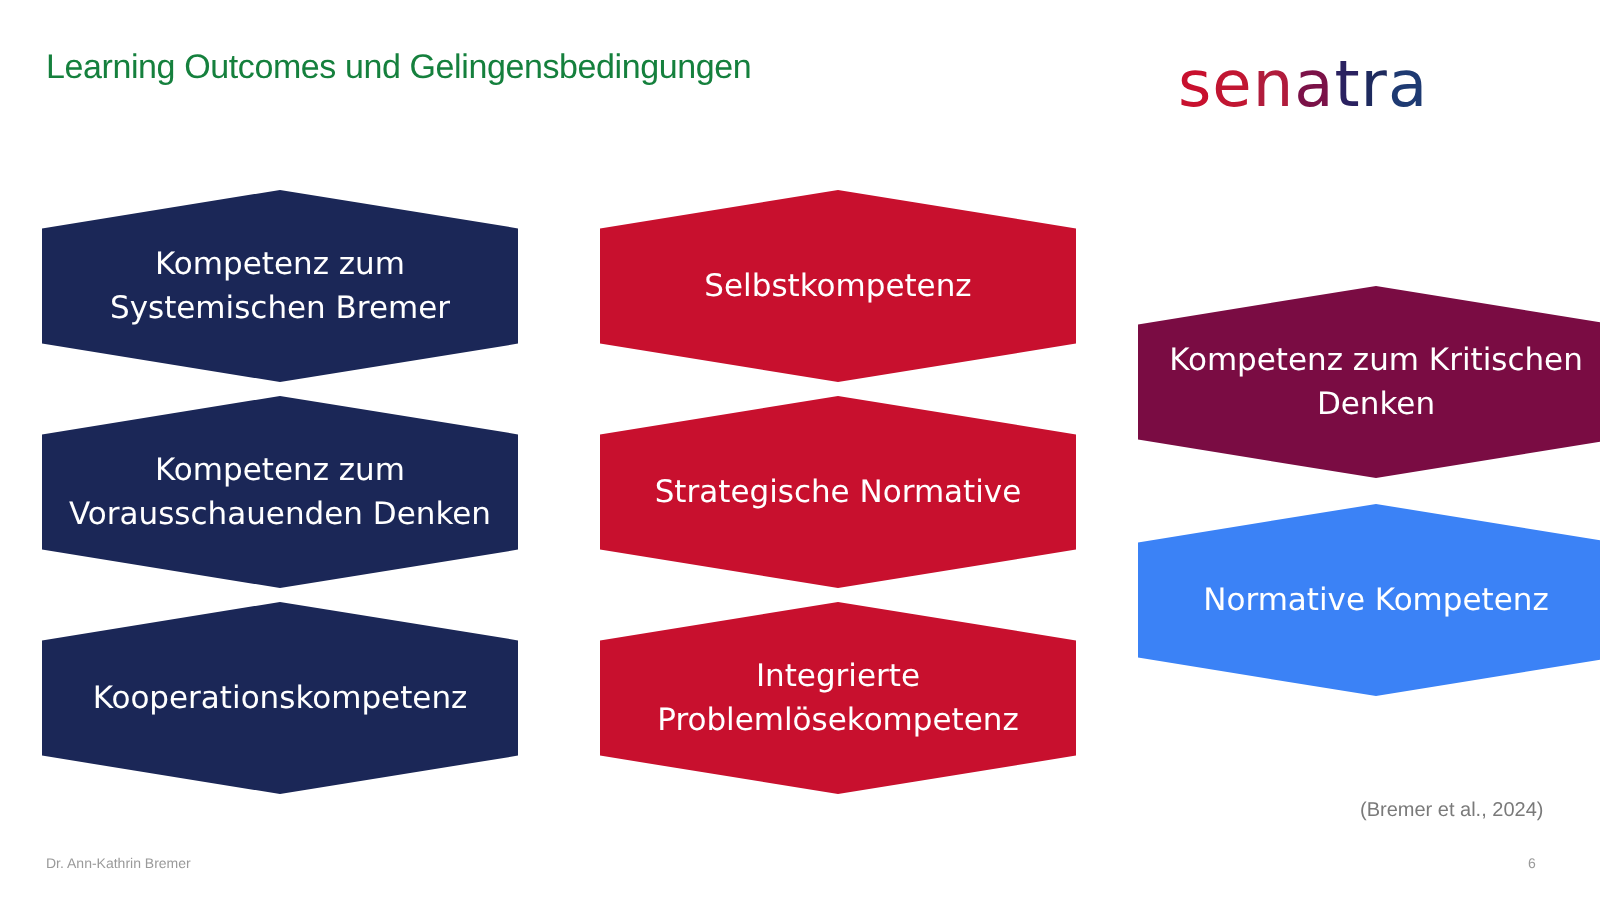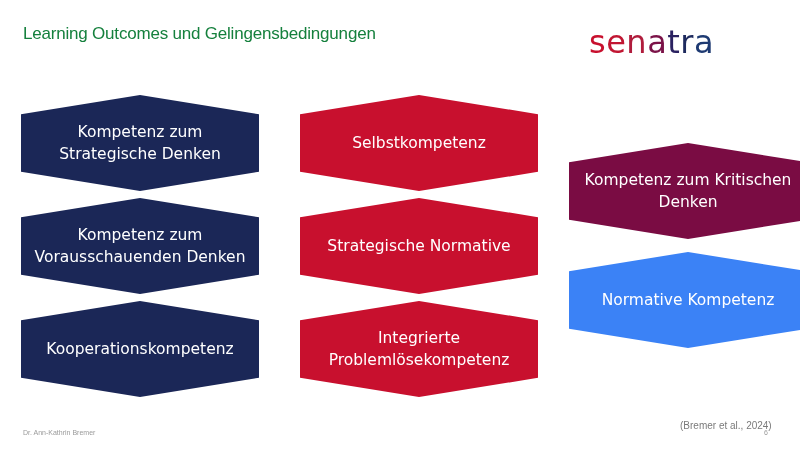--- a/index.html
+++ b/index.html
@@ -26,21 +26,21 @@
     display: flex; align-items: center; justify-content: center;
     text-align: center; color: #ffffff;
     font-family: "DejaVu Sans", sans-serif;
     font-size: 15.5px; line-height: 22px; cursor: pointer;
   }
   .hex .txt { padding: 0 6px; }
   .col1 { left: 21px; }
   .col2 { left: 300px; }
   .col3 { left: 569px; text-align: center; }
   .source {
-    position: absolute; left: 680px; top: 420px;
+    position: absolute; left: 680px; top: 400px;
     font-size: 10px; color: #7a7a7a; white-space: nowrap; text-align: right;
   }
   .author {
     position: absolute; left: 23px; top: 429px;
     font-size: 7px; color: #9a9a9a; white-space: nowrap;
   }
   .page-num {
     position: absolute; left: 764px; top: 429px;
     font-size: 7px; color: #9a9a9a;
   }
@@ -50,21 +50,21 @@
 
 <div class="title">Learning Outcomes und Gelingensbedingungen</div>
 
 <div class="logo">
   <span style="color:#c8102e">s</span><span style="color:#c11632">e</span><span style="color:#b01c3c">n</span><span style="color:#7b1248">a</span><span style="color:#2a2160">t</span><span style="color:#1e2a5e">r</span><span style="color:#1e3a72">a</span>
 </div>
 
 <div class="hex col1" style="top:95px; background:#1b2757;">
   <div class="txt">
     <div>Kompetenz zum</div>
-    <div>Strategische Denken</div>
+    <div>Systemischen Bremer</div>
   </div>
 </div>
 <div class="hex col1" style="top:198px; background:#1b2757;">
   <div class="txt">
     <div>Kompetenz zum</div>
     <div>Vorausschauenden Denken</div>
   </div>
 </div>
 <div class="hex col1" style="top:301px; background:#1b2757;">
   <div class="txt">

